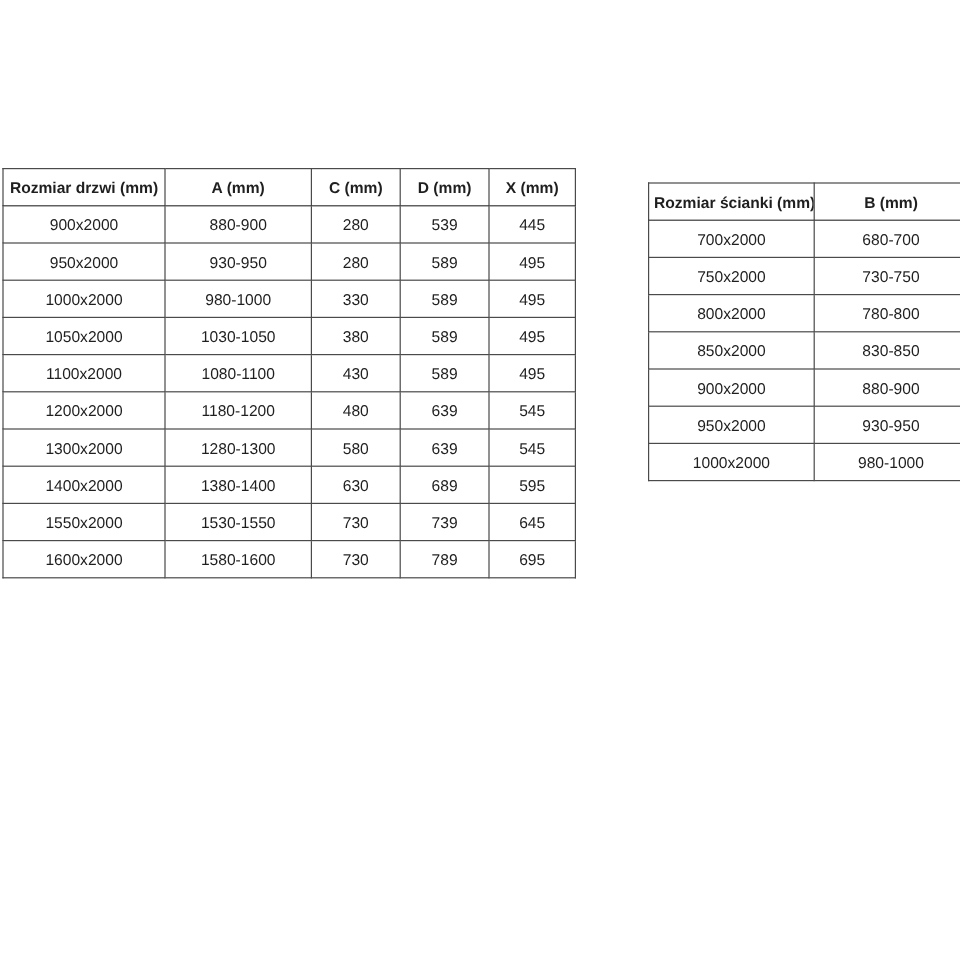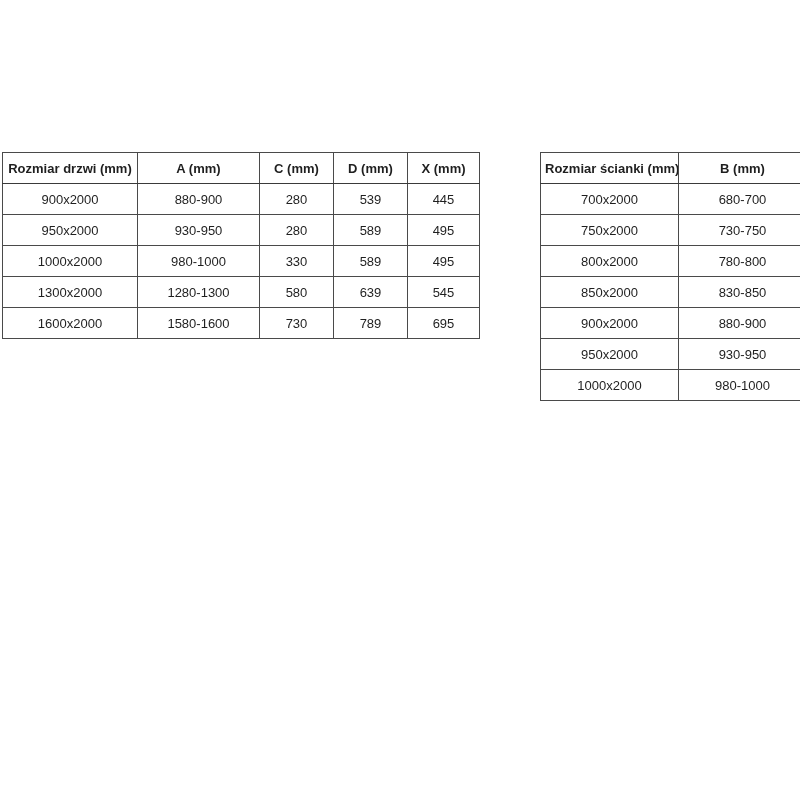--- a/index.html
+++ b/index.html
@@ -36,21 +36,21 @@
     font-weight: 700;
     height: 30px;
     border-bottom-color: #3a3a3a;
   }
   table.spec-table td {
     font-weight: 400;
     height: 30px;
   }
   table.doors-table {
     left: 2px;
-    top: 152px;
+    top: 140px;
     width: 477px;
   }
   table.walls-table {
     left: 540px;
     top: 152px;
     width: 266px; 
   }
 </style>
 </head>
 <body>
@@ -90,25 +90,60 @@
           <td>495</td>
         </tr>
         <tr>
           <td>1000x2000</td>
           <td>980-1000</td>
           <td>330</td>
           <td>589</td>
           <td>495</td>
         </tr>
         <tr>
+          <td>1050x2000</td>
+          <td>1030-1050</td>
+          <td>380</td>
+          <td>589</td>
+          <td>495</td>
+        </tr>
+        <tr>
+          <td>1100x2000</td>
+          <td>1080-1100</td>
+          <td>430</td>
+          <td>589</td>
+          <td>495</td>
+        </tr>
+        <tr>
+          <td>1200x2000</td>
+          <td>1180-1200</td>
+          <td>480</td>
+          <td>639</td>
+          <td>545</td>
+        </tr>
+        <tr>
           <td>1300x2000</td>
           <td>1280-1300</td>
           <td>580</td>
           <td>639</td>
           <td>545</td>
+        </tr>
+        <tr>
+          <td>1400x2000</td>
+          <td>1380-1400</td>
+          <td>630</td>
+          <td>689</td>
+          <td>595</td>
+        </tr>
+        <tr>
+          <td>1550x2000</td>
+          <td>1530-1550</td>
+          <td>730</td>
+          <td>739</td>
+          <td>645</td>
         </tr>
         <tr>
           <td>1600x2000</td>
           <td>1580-1600</td>
           <td>730</td>
           <td>789</td>
           <td>695</td>
         </tr>
       </tbody>
   </table>

